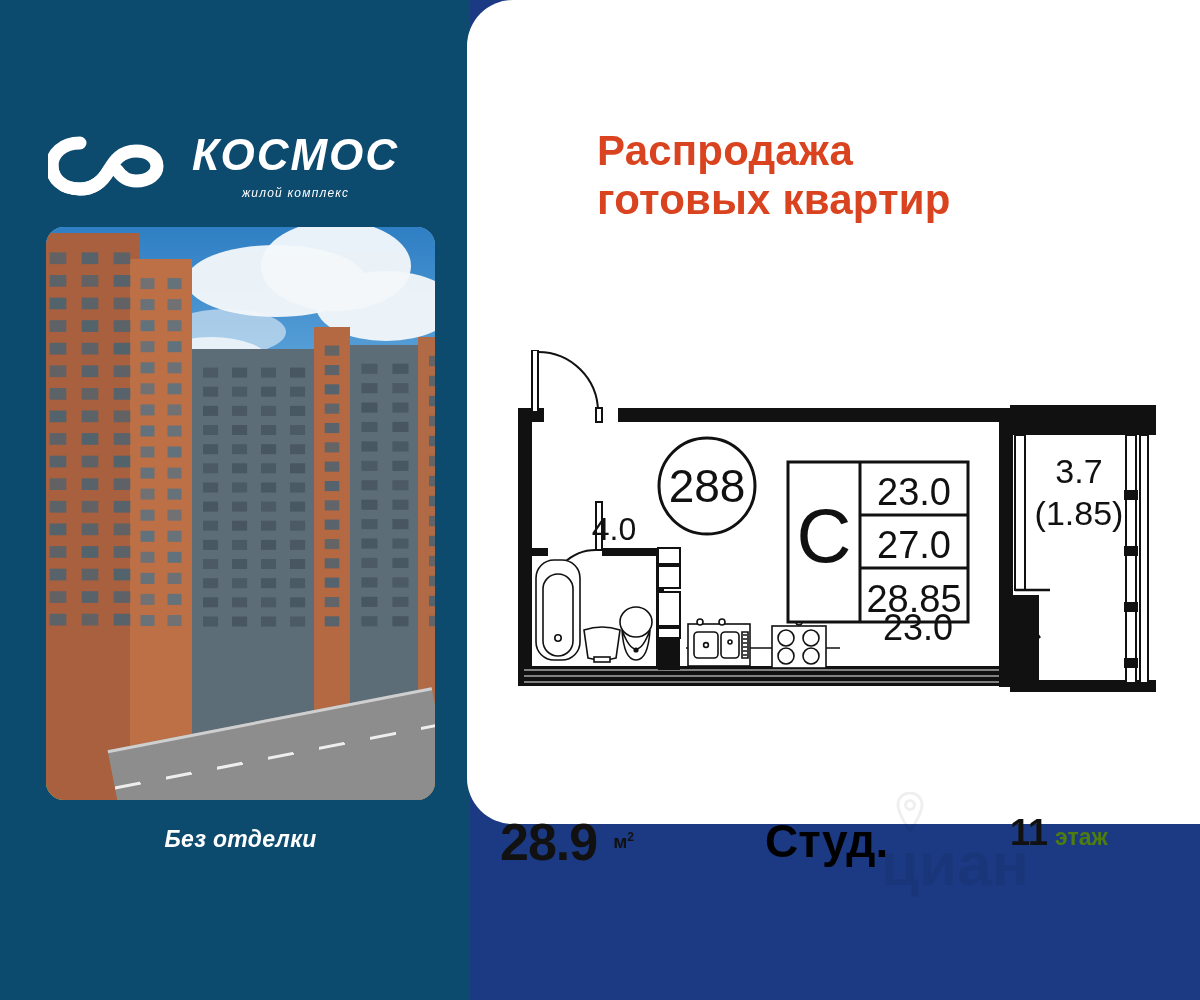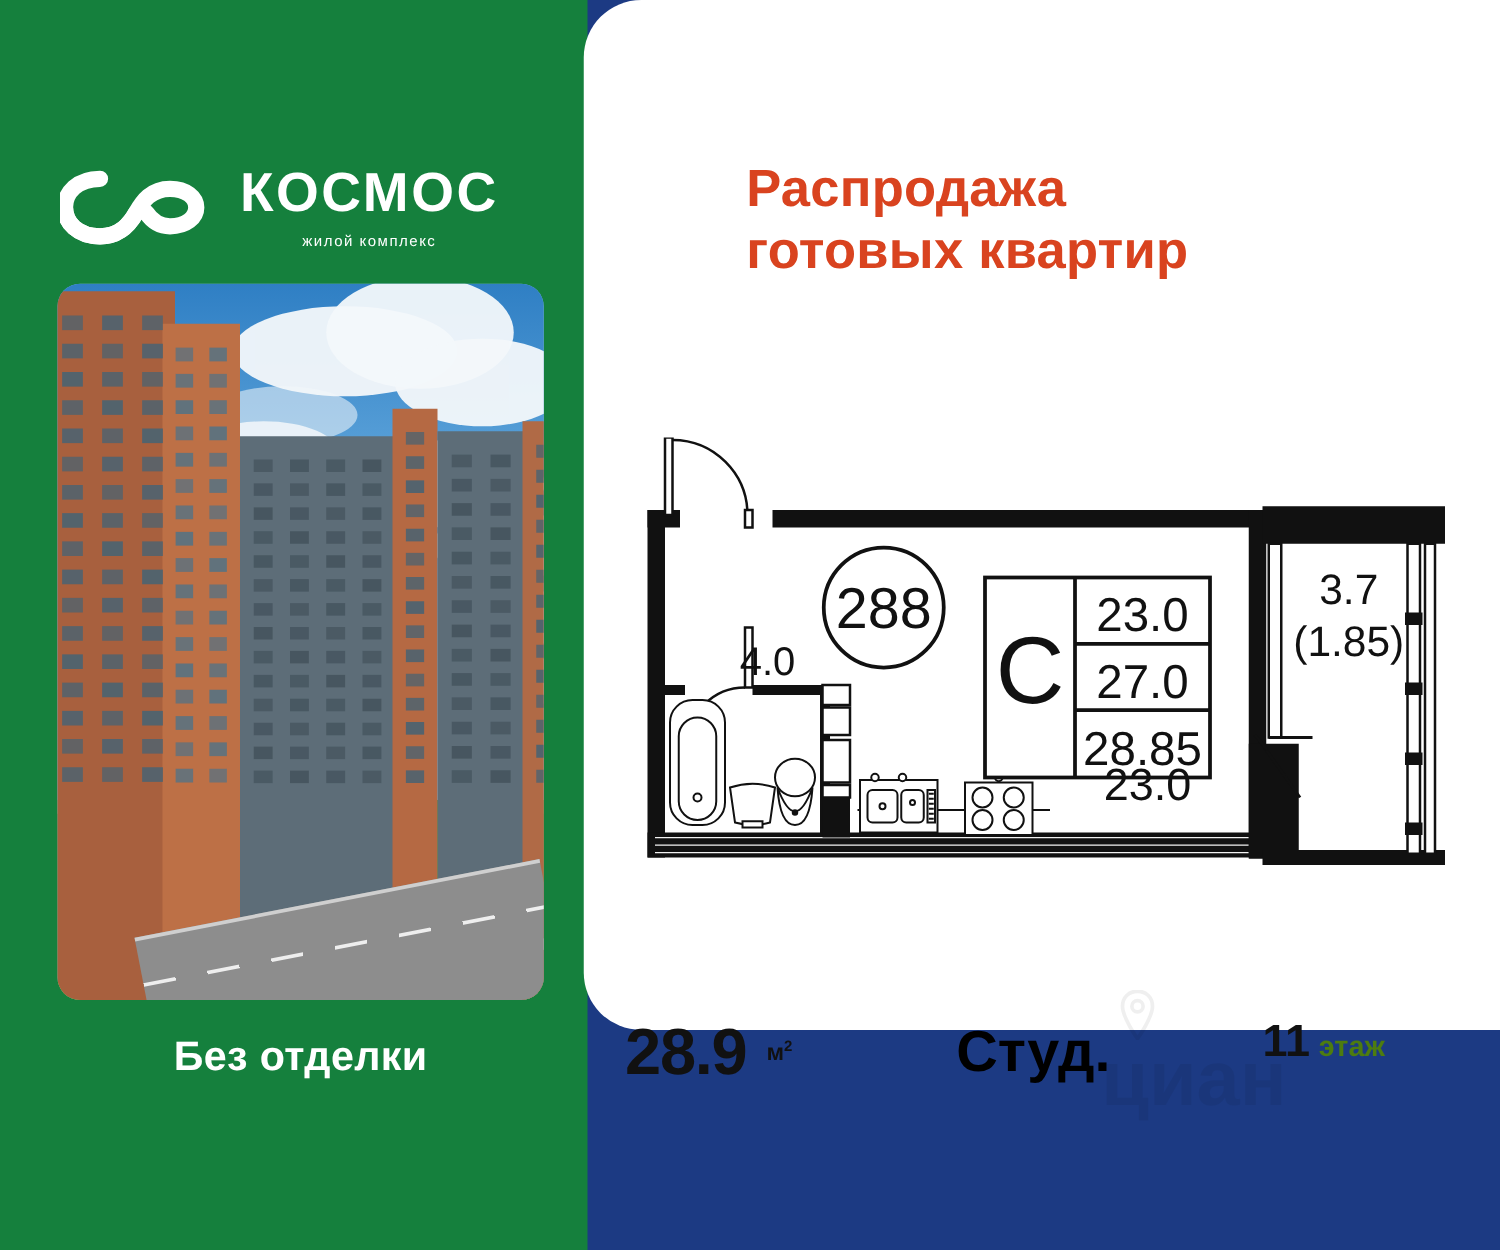--- a/index.html
+++ b/index.html
@@ -9,21 +9,22 @@
     background:#1c3a83;
     font-family:"Liberation Sans","DejaVu Sans",sans-serif;
     overflow:hidden;
     position:relative;
   }
   #root{position:relative;width:1200px;height:1000px;}
 
   
   .left-panel{
     position:absolute;left:0;top:0;width:470px;height:1000px;
-    background:#15803d;
+    background:#0c4a6e;
+    font-style:italic;
   }
   .brand{
     position:absolute;left:48px;top:118px;width:400px;height:96px;
     display:flex;align-items:center;gap:22px;
   }
   .brand-mark{width:122px;height:62px;flex:0 0 auto;}
   .brand-text{display:flex;flex-direction:column;justify-content:center;}
   .brand-name{
     color:#ffffff;font-size:44px;font-weight:bold;letter-spacing:2px;
     line-height:1;font-family:"Liberation Sans",sans-serif;
@@ -77,21 +78,21 @@
   .b1{left:-10px;top:6px;width:104px;height:700px;background:#a8603e;}
   .b2{left:84px;top:32px;width:62px;height:676px;background:#bd7046;}
   .b3{left:146px;top:122px;width:124px;height:588px;background:#5d6d78;}
   .b4{left:268px;top:100px;width:36px;height:610px;background:#b56943;}
   .b5{left:304px;top:118px;width:70px;height:594px;background:#5d6d78;}
   .b6{left:372px;top:110px;width:96px;height:604px;background:#b06a46;}
 
   
   .caption{
     position:absolute;left:46px;top:826px;width:389px;
-    color:#ffffff;font-size:33px;font-weight:bold;text-align:center;
+    color:#ffffff;font-size:23px;font-weight:bold;text-align:center;
     letter-spacing:.3px;
   }
 
   
   .card{
     position:absolute;left:467px;top:0;width:733px;height:824px;
     background:#ffffff;border-radius:46px 0 0 46px;
   }
   .headline{
     position:absolute;left:130px;top:126px;width:540px;

